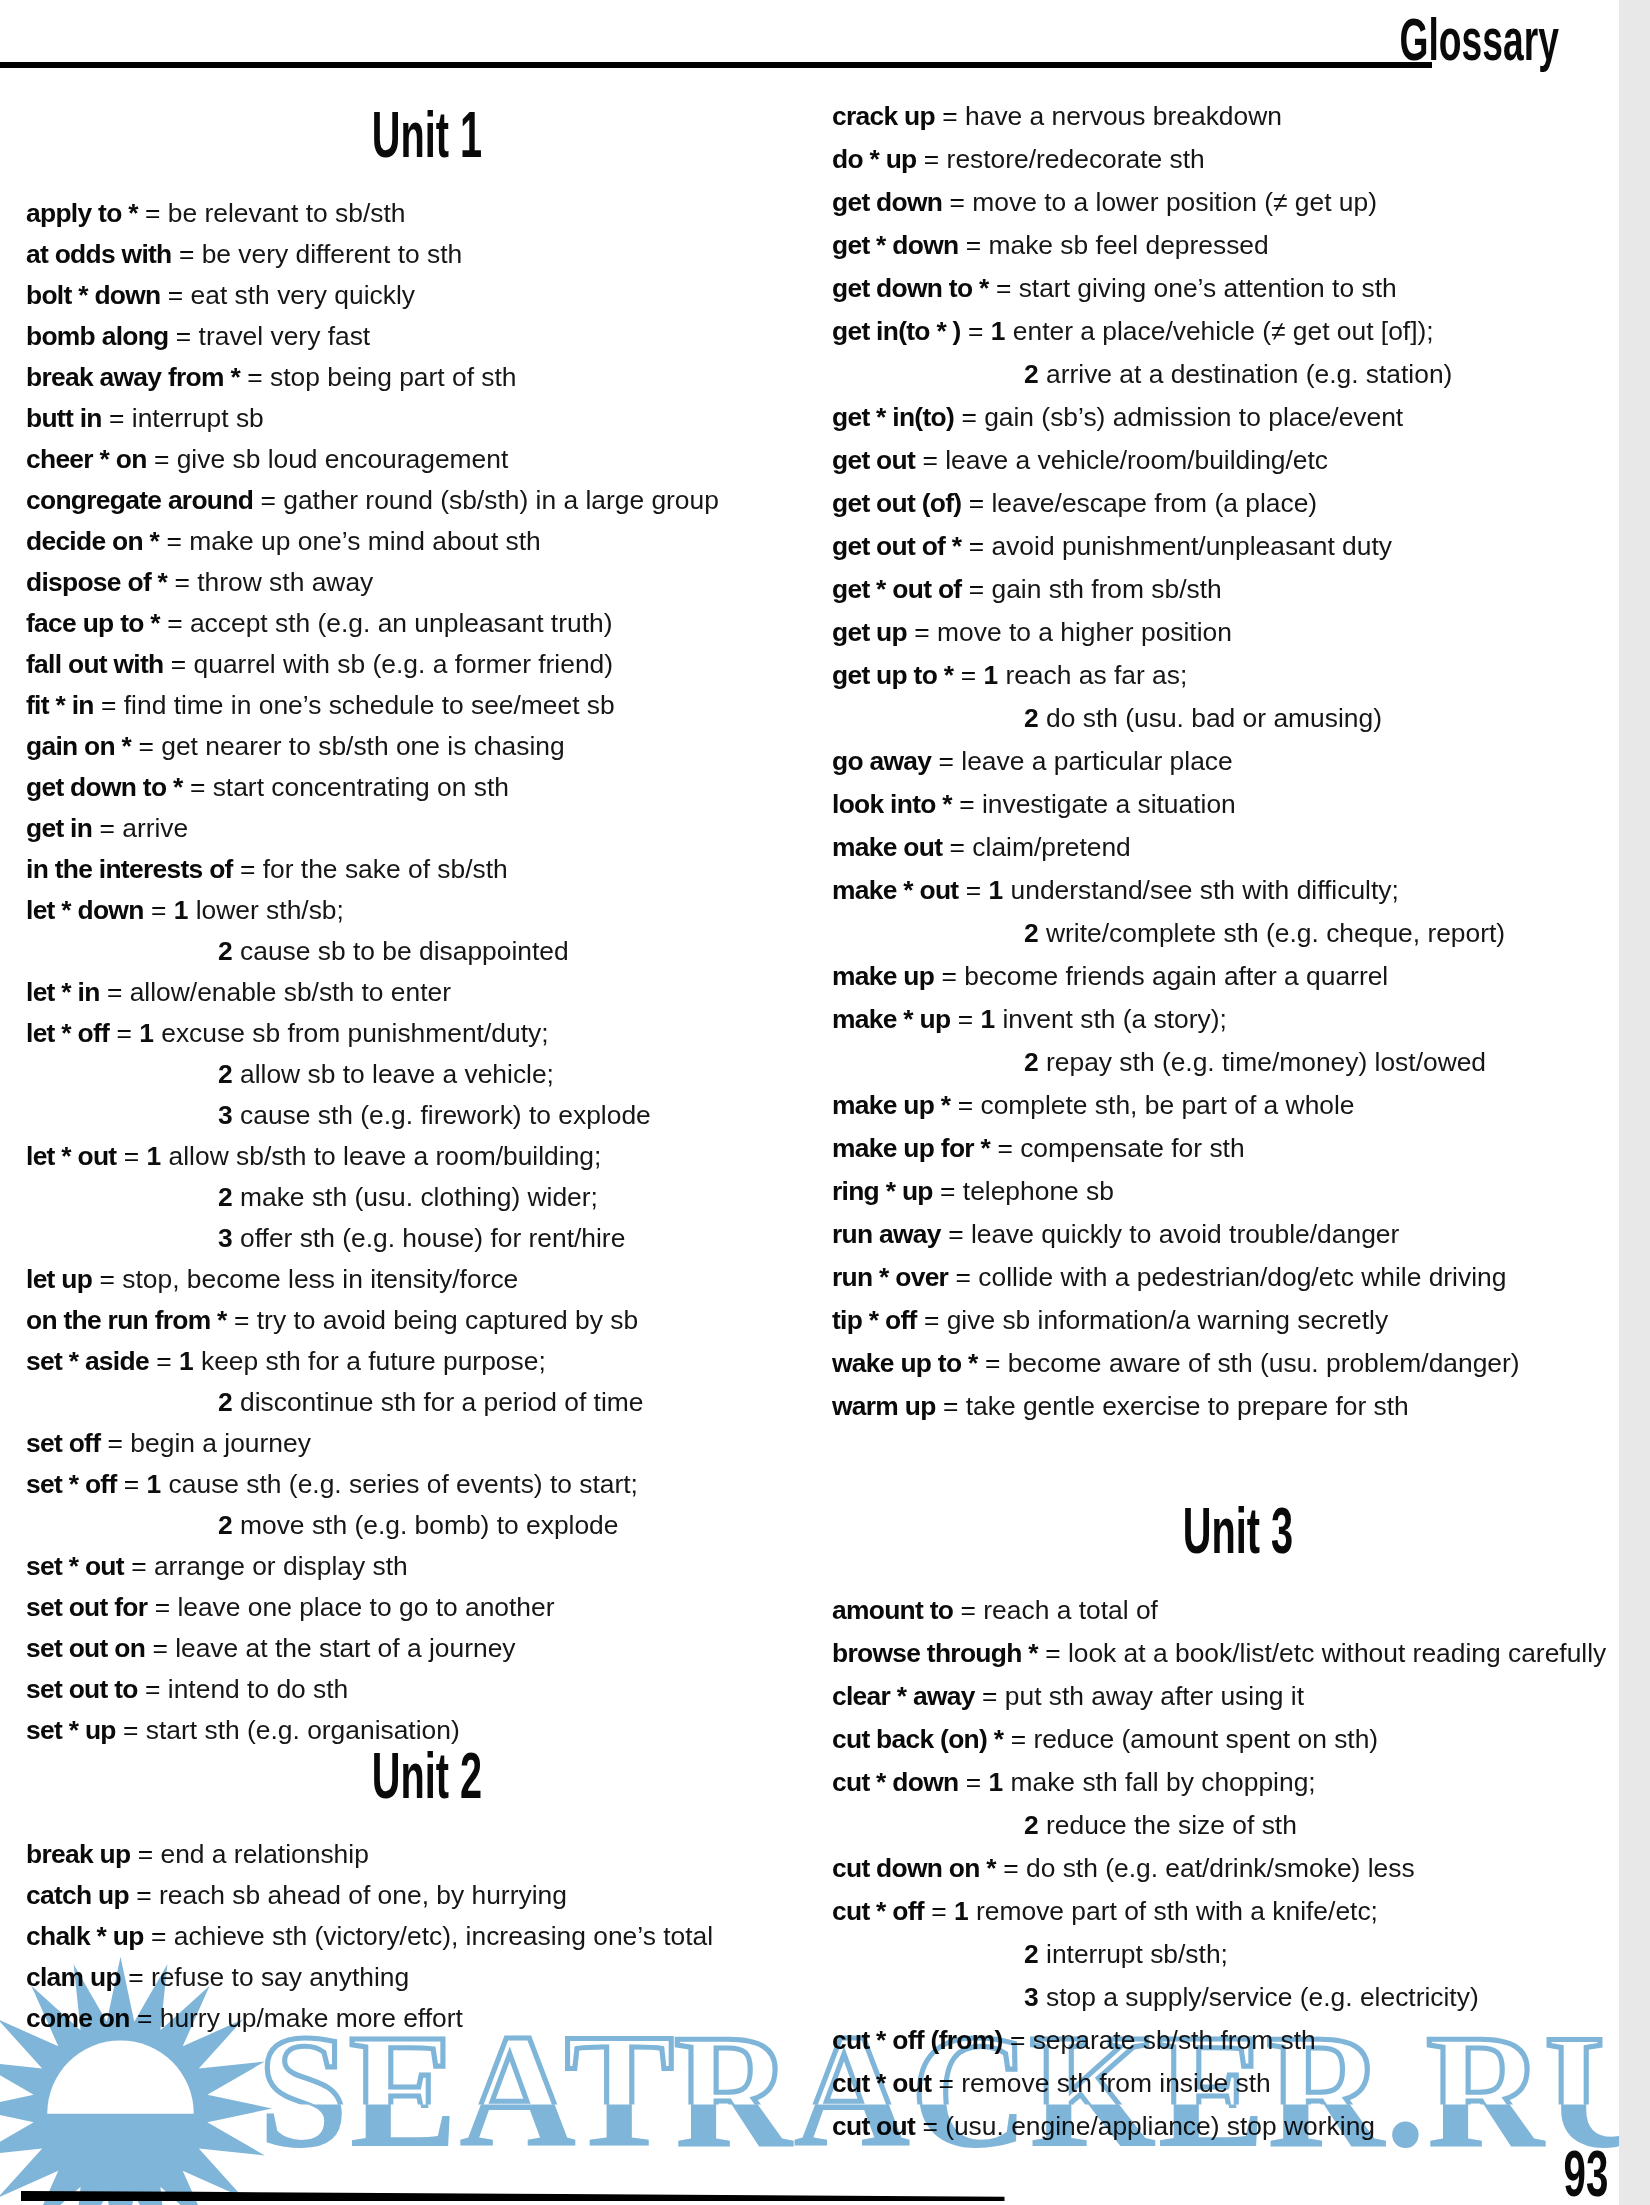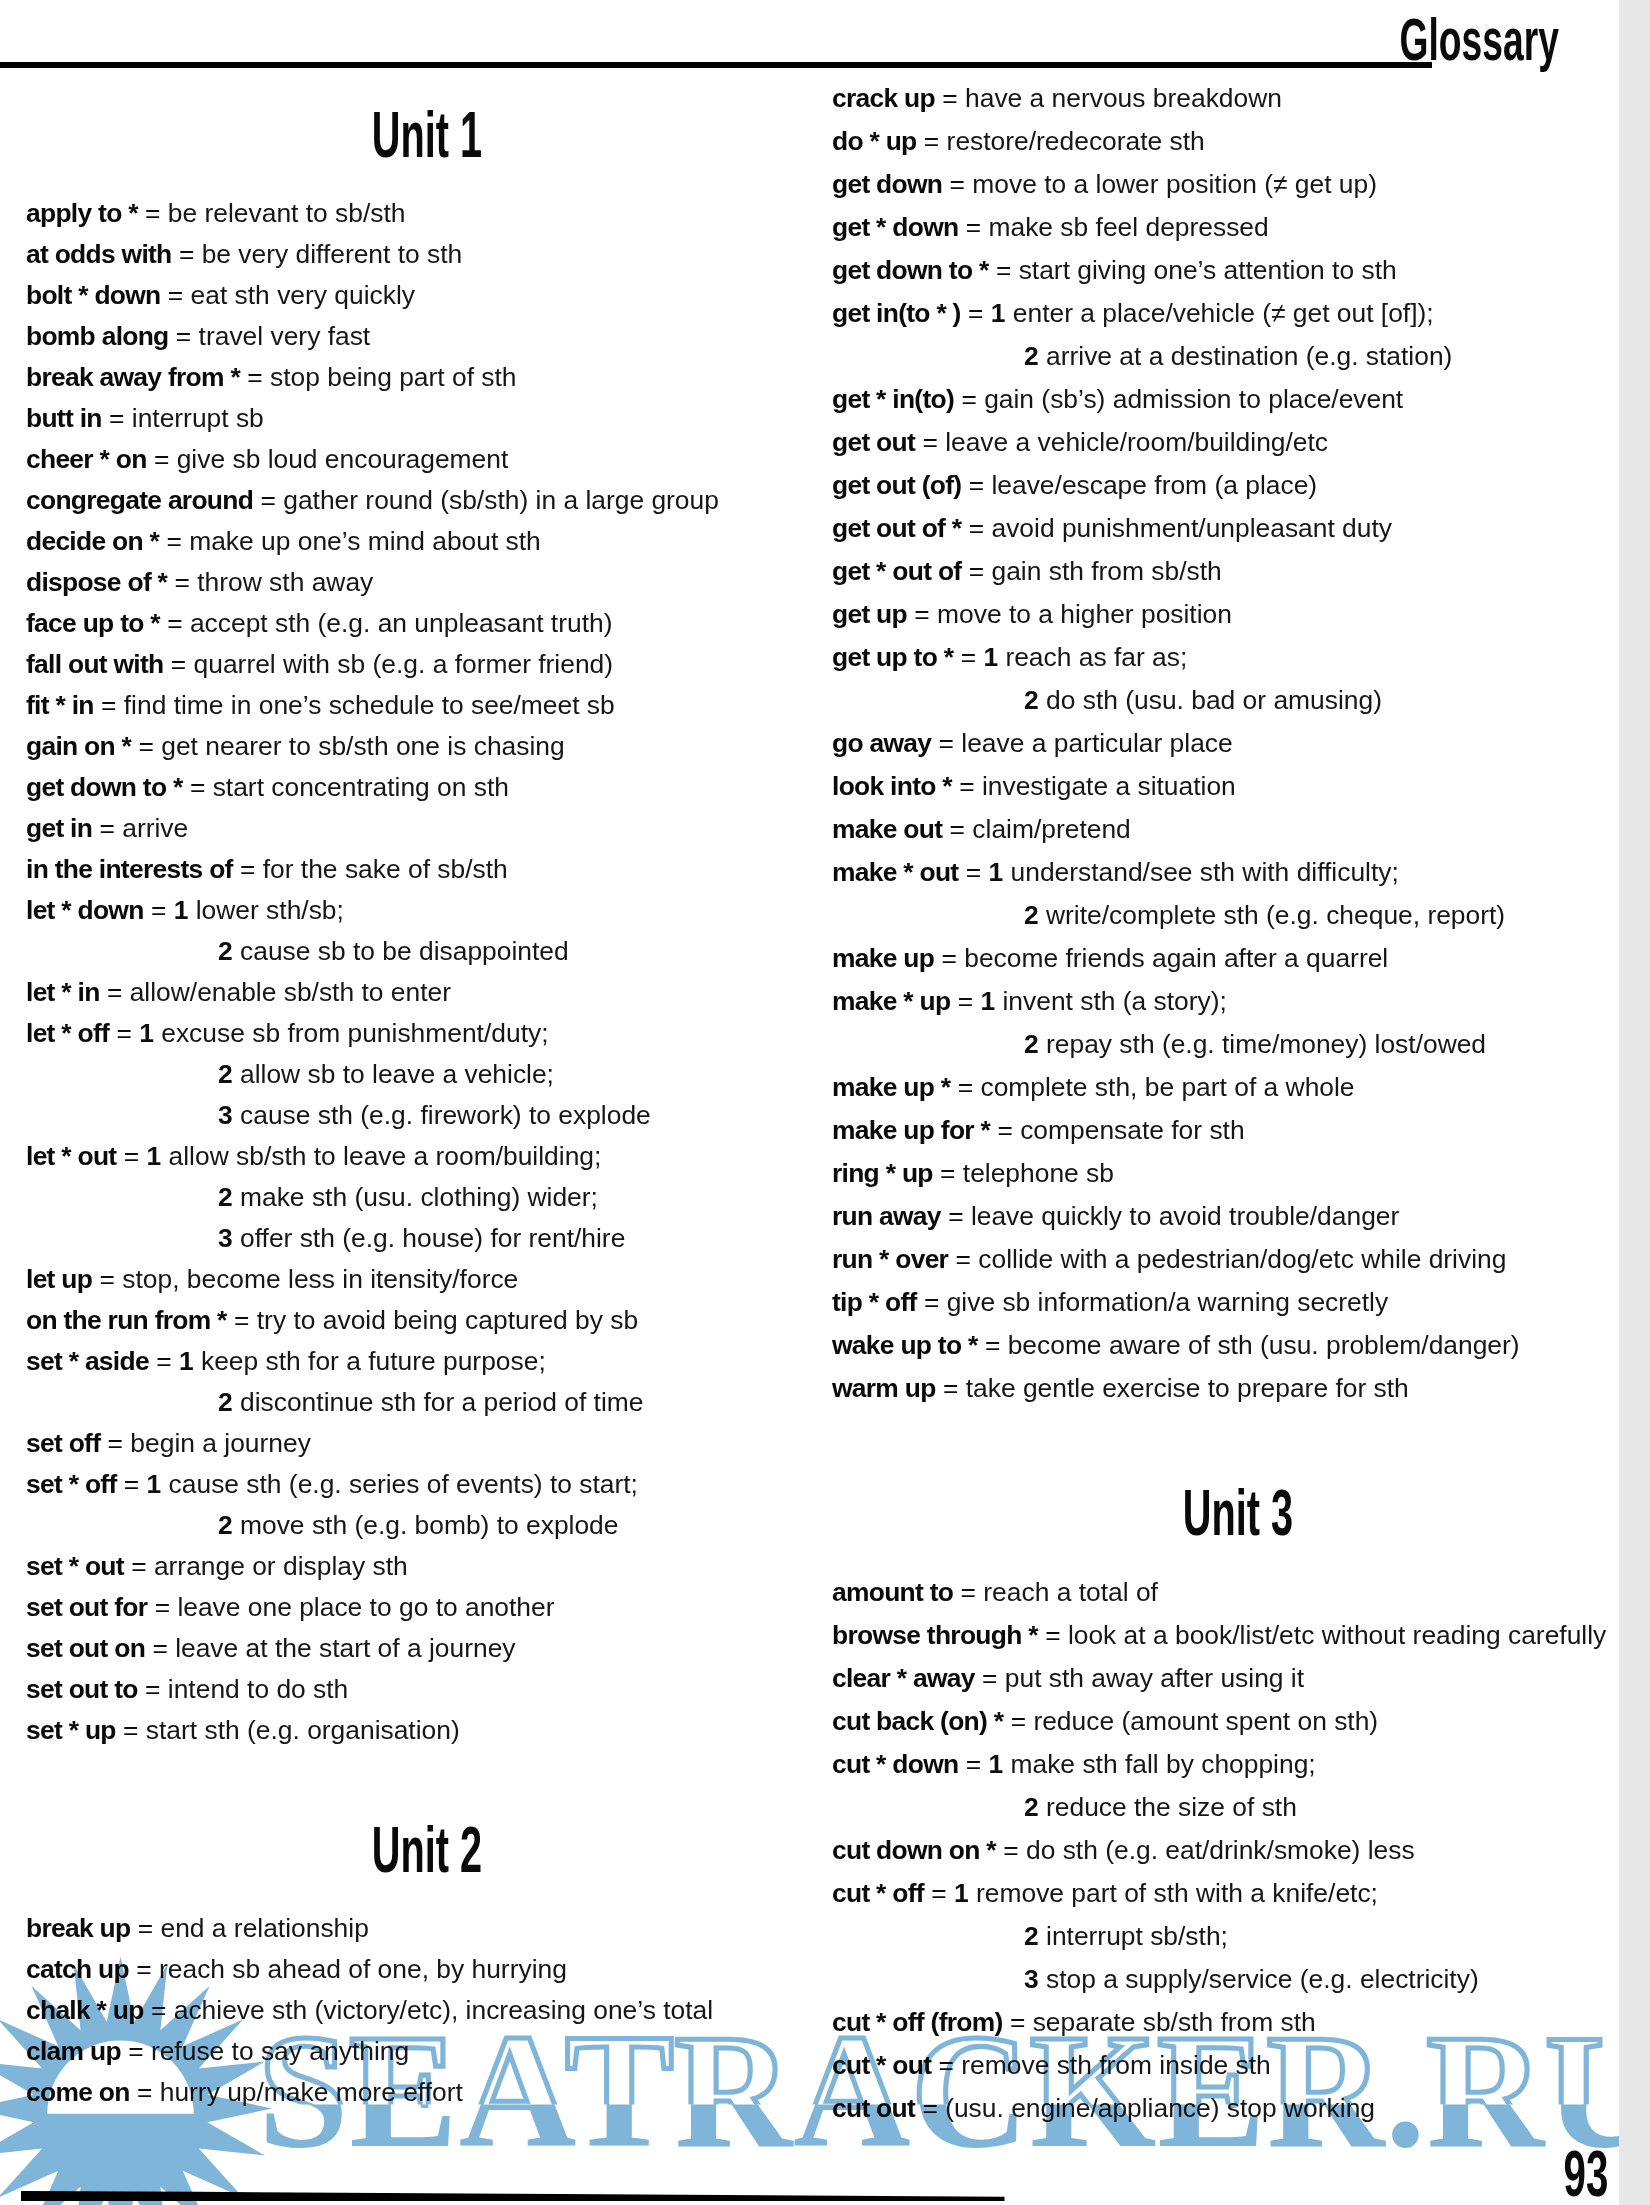--- a/index.html
+++ b/index.html
@@ -16,26 +16,26 @@
   }
   .glossary-title{
     position:absolute;right:60px;top:5.9px;margin:0;
     font-size:60px;font-weight:bold;line-height:67px;color:#0a0a0a;
     white-space:nowrap;
   }
   .glossary-title .condensed{transform-origin:right center;}
   .condensed{display:inline-block;transform:scaleX(0.62);transform-origin:center;letter-spacing:0px;}
   .col{position:absolute;font-size:26.4px;}
   .col-left{left:26px;top:110px;width:801px;}
-  .col-right{left:832px;top:77px;width:811px;}
+  .col-right{left:832px;top:95px;width:811px;}
   .unit-heading{
     text-align:center;font-size:64px;font-weight:bold;line-height:51px;
     margin:0 0 32px 0;white-space:nowrap;color:#0a0a0a;
   }
-  .entry + .unit-heading{margin-top:74px;}
+  .entry + .unit-heading{}
   .col-right .entry + .unit-heading{margin-top:78px;}
   .entry{margin:0;}
   .line{line-height:41px;}
   .col-right .line{line-height:43px;}
   .first{padding-left:279px;text-indent:-279px;}
   .cont{padding-left:192px;text-indent:0;}
   .term{font-weight:bold;letter-spacing:-0.7px;color:#0a0a0a;}
   .num{font-weight:bold;}
   .eq{font-weight:normal;}
   .def{color:#161616;}

